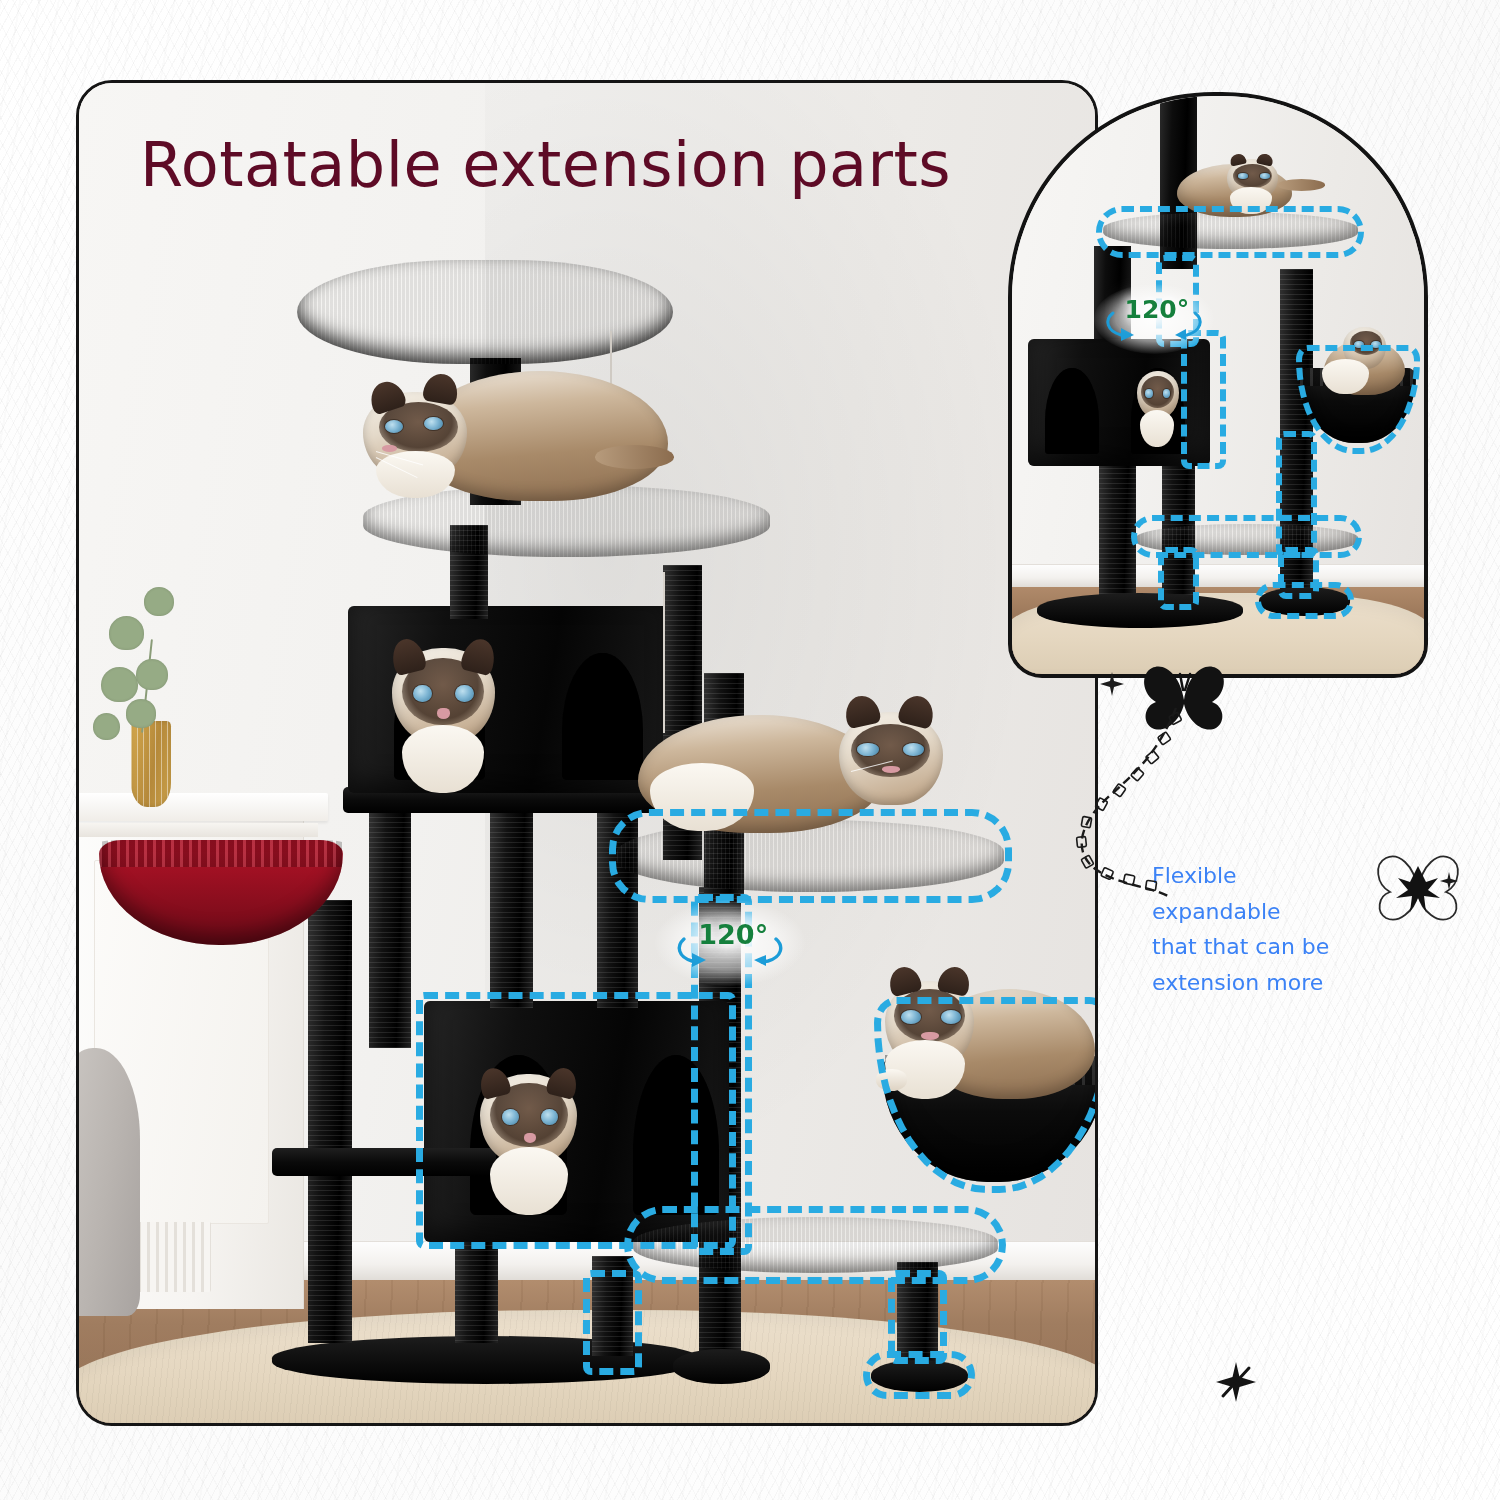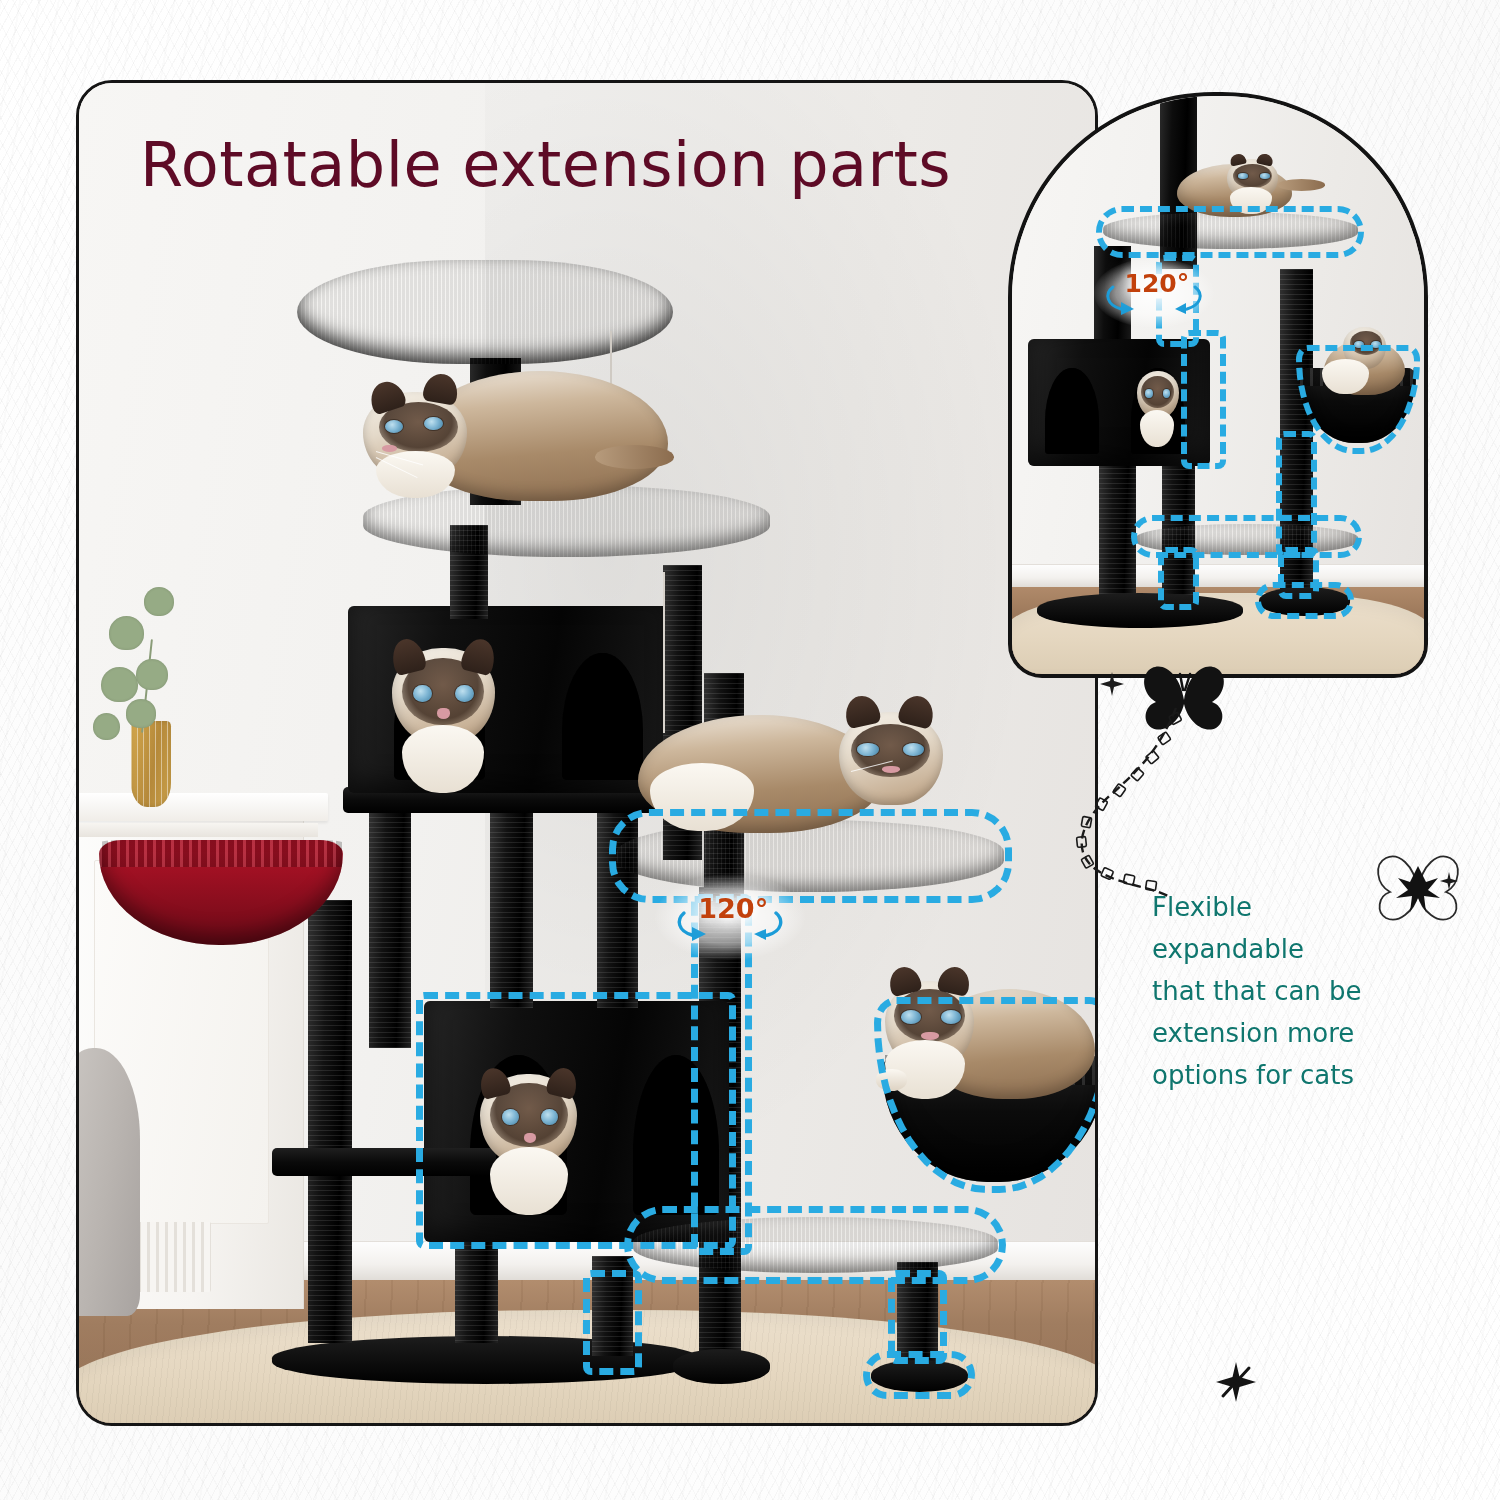--- a/index.html
+++ b/index.html
@@ -254,21 +254,21 @@
     border:7px dashed #29ABE2;
     border-radius:8px;
     box-sizing:border-box;
     pointer-events:none;
   }
   .hl.round{border-radius:999px;}
   .hl.bowl{border-radius:10% 10% 50% 50% / 14% 14% 92% 92%;}
   .hl.pill{border-radius:40px;}
 
   
-  .rot-badge{position:absolute;color:#c2410c;}
+  .rot-badge{position:absolute;color:#15803d;margin-top:26px;}
   .rot-badge .deg{
     font-size:27px;font-weight:bold;letter-spacing:0px;
     font-family:"DejaVu Sans",sans-serif;
     text-shadow:0 0 8px #fff,0 0 16px #fff,0 0 24px #fff;
     position:relative;z-index:3;line-height:1;
   }
   .rot-badge .glow{
     position:absolute;left:50%;top:50%;transform:translate(-50%,-50%);
     width:150px;height:86px;border-radius:50%;
     background:radial-gradient(ellipse,rgba(255,255,255,.92) 0%,rgba(255,255,255,.55) 45%,rgba(255,255,255,0) 72%);
@@ -285,22 +285,22 @@
   }
 
   
   #title{
     position:absolute;left:140px;top:128px;width:900px;
     font-size:62px;font-weight:normal;color:#5E0B26;
     font-family:"DejaVu Sans",sans-serif;
     letter-spacing:.5px;white-space:nowrap;
   }
   #body-copy{
-    position:absolute;left:1152px;top:886px;width:330px;
-    color:#0f766e;font-size:26px;line-height:1.62;
+    position:absolute;left:1152px;top:858px;width:330px;
+    color:#3b82f6;font-size:22px;line-height:1.62;
     font-family:"DejaVu Sans",sans-serif;
   }
   #body-copy .ln{display:block;white-space:nowrap;}
 
   .deco{position:absolute;}
 </style>
 </head>
 <body>
 
 <div id="page"></div>
@@ -550,21 +550,20 @@
   </div>
 </div>
 
 <div id="title">Rotatable extension parts</div>
 
 <div id="body-copy">
   <span class="ln">Flexible</span>
   <span class="ln">expandable</span>
   <span class="ln">that that can be</span>
   <span class="ln">extension more</span>
-  <span class="ln">options for cats</span>
 </div>
 
 <svg class="deco" style="left:1136px;top:660px;" width="96" height="76" viewBox="0 0 96 76">
   <path d="M48 40 C44 14 28 2 16 8 C4 14 6 34 20 42 C8 46 6 62 16 68 C28 74 44 62 48 44 C52 62 68 74 80 68 C90 62 88 46 76 42 C90 34 92 14 80 8 C68 2 52 14 48 40 Z" fill="#121212"></path>
   <path d="M47 30 L44 14 M49 30 L54 14" stroke="#121212" stroke-width="2.5" stroke-linecap="round"></path>
 </svg>
 
 <svg class="deco" style="left:1368px;top:848px;" width="100" height="80" viewBox="0 0 100 80">
   <path d="M50 42 C46 16 30 4 18 10 C6 16 8 36 22 44 C10 48 8 64 18 70 C30 76 46 64 50 46 C54 64 70 76 82 70 C92 64 90 48 78 44 C92 36 94 16 82 10 C70 4 54 16 50 42 Z" fill="none" stroke="#2a2a2a" stroke-width="1.8"></path>
   <path d="M50 18 L42 34 L30 30 L40 42 L28 50 L44 48 L42 64 L50 50 L58 64 L56 48 L72 50 L60 42 L70 30 L58 34 Z" fill="#121212"></path>

